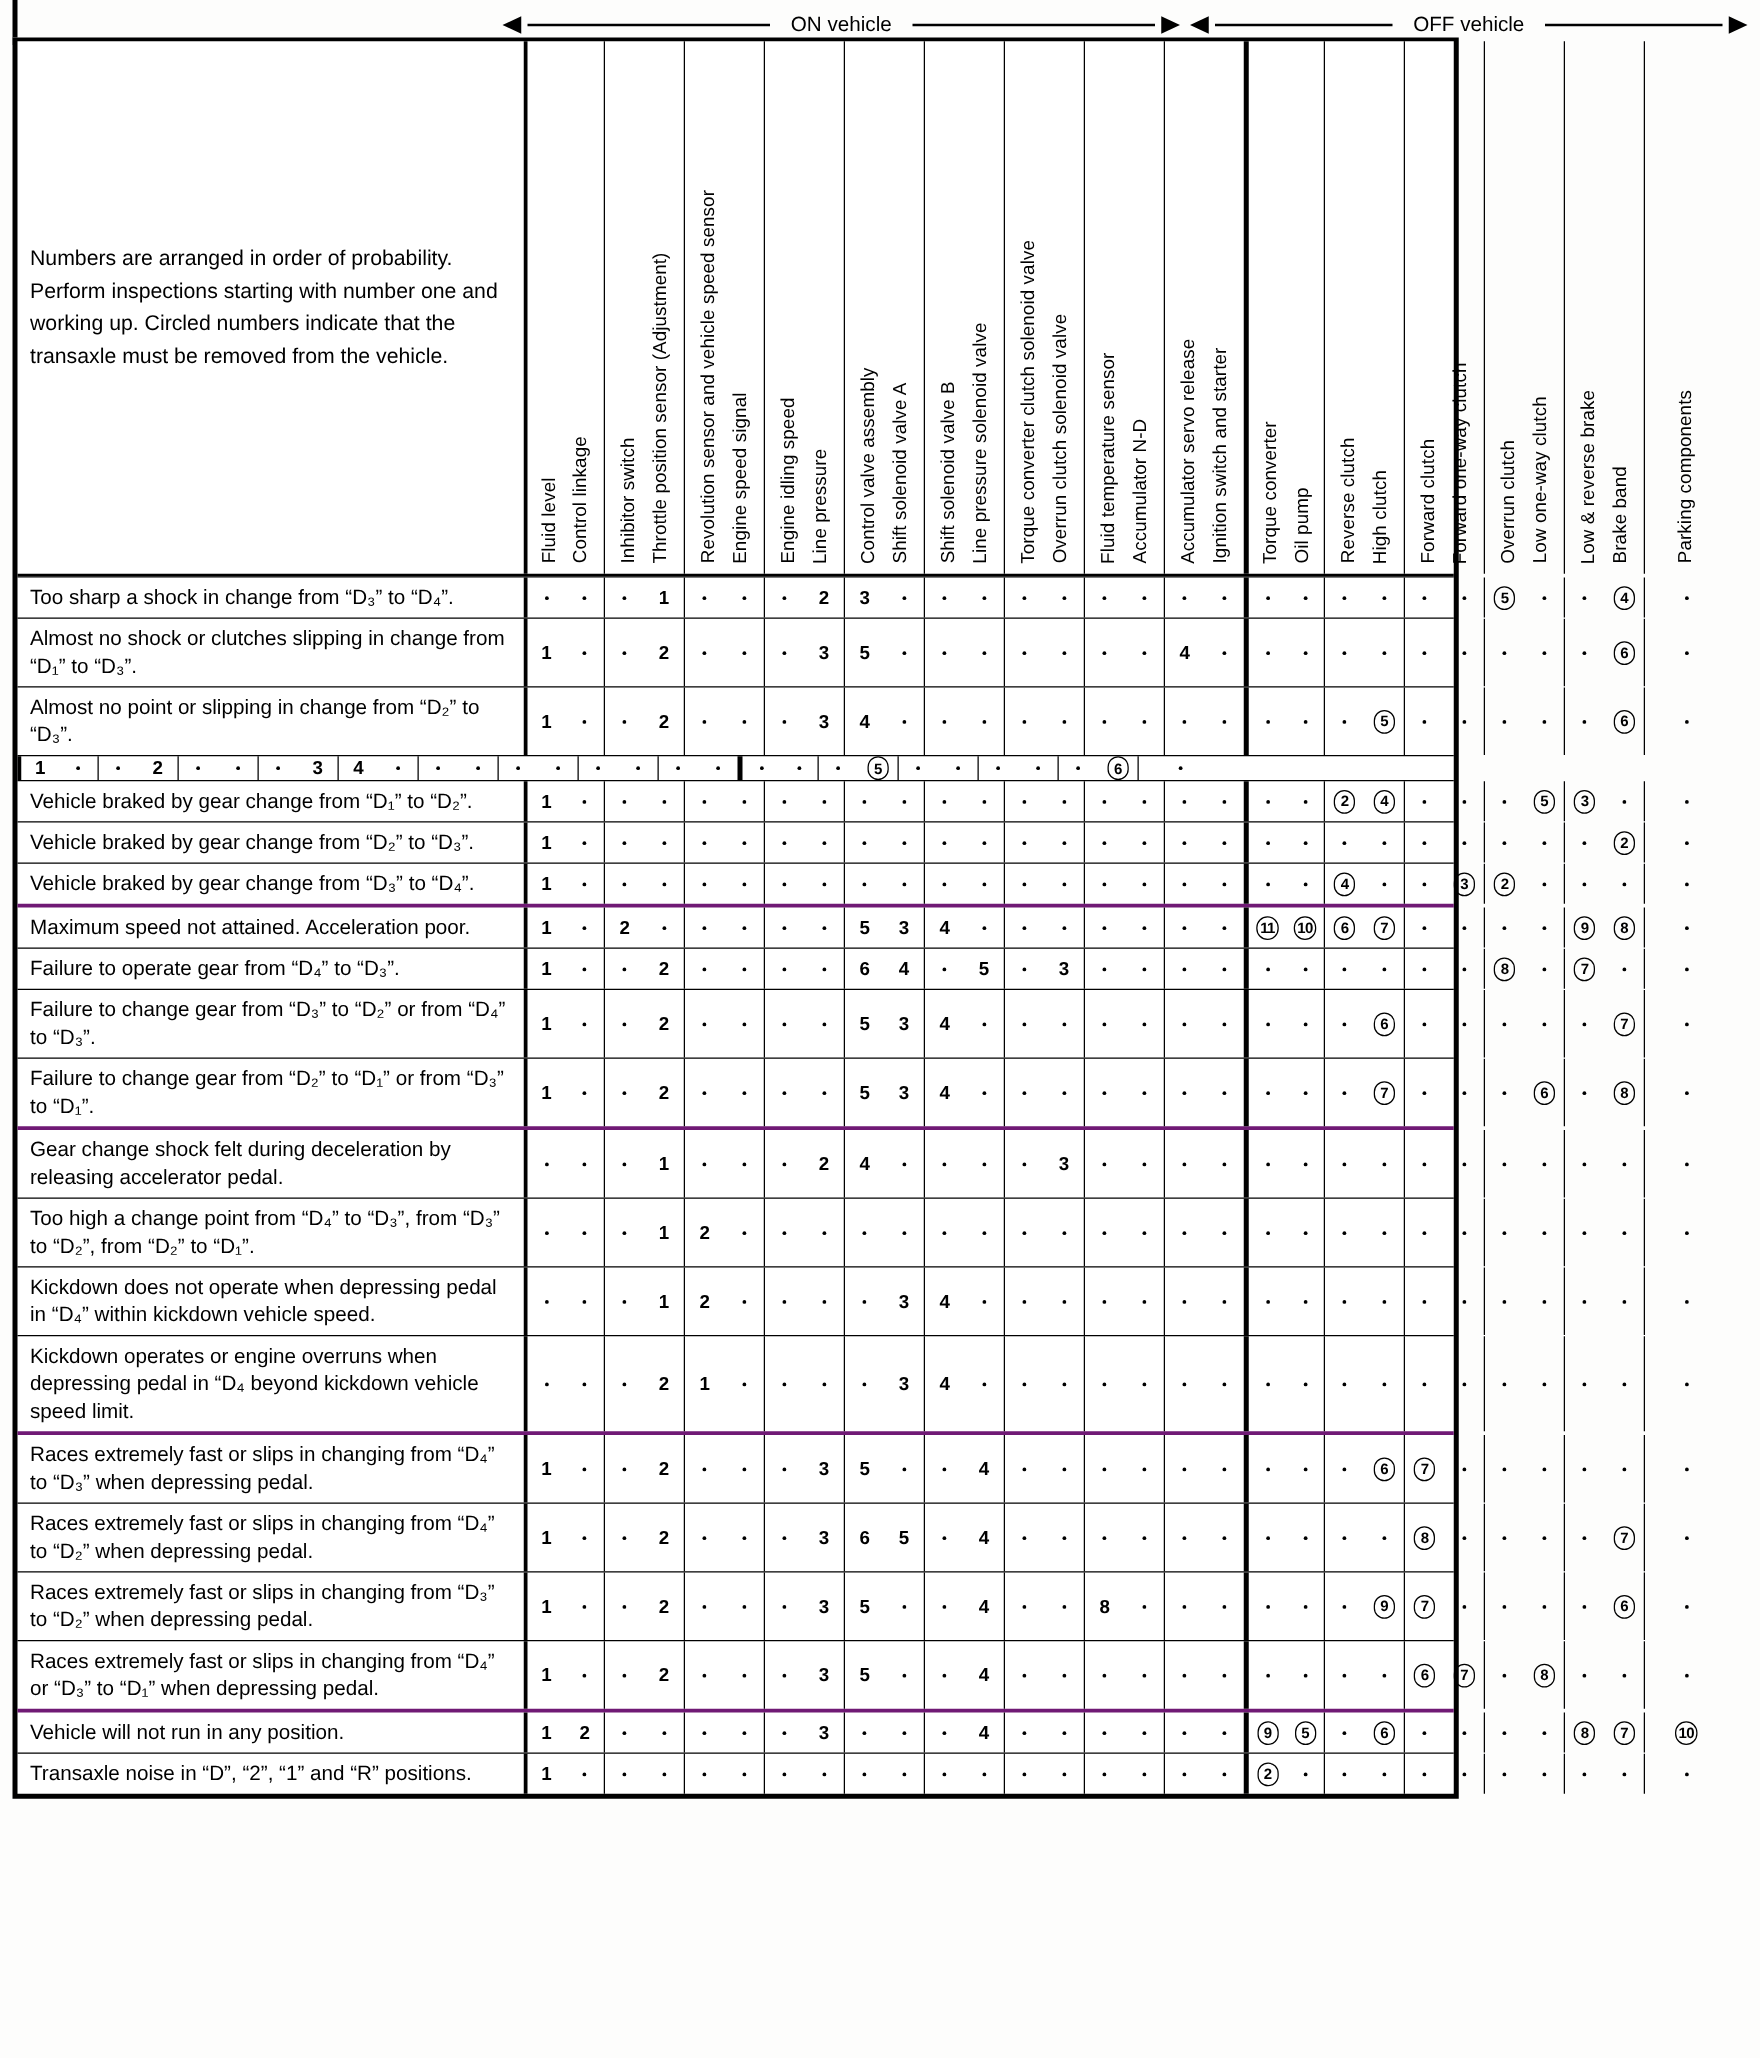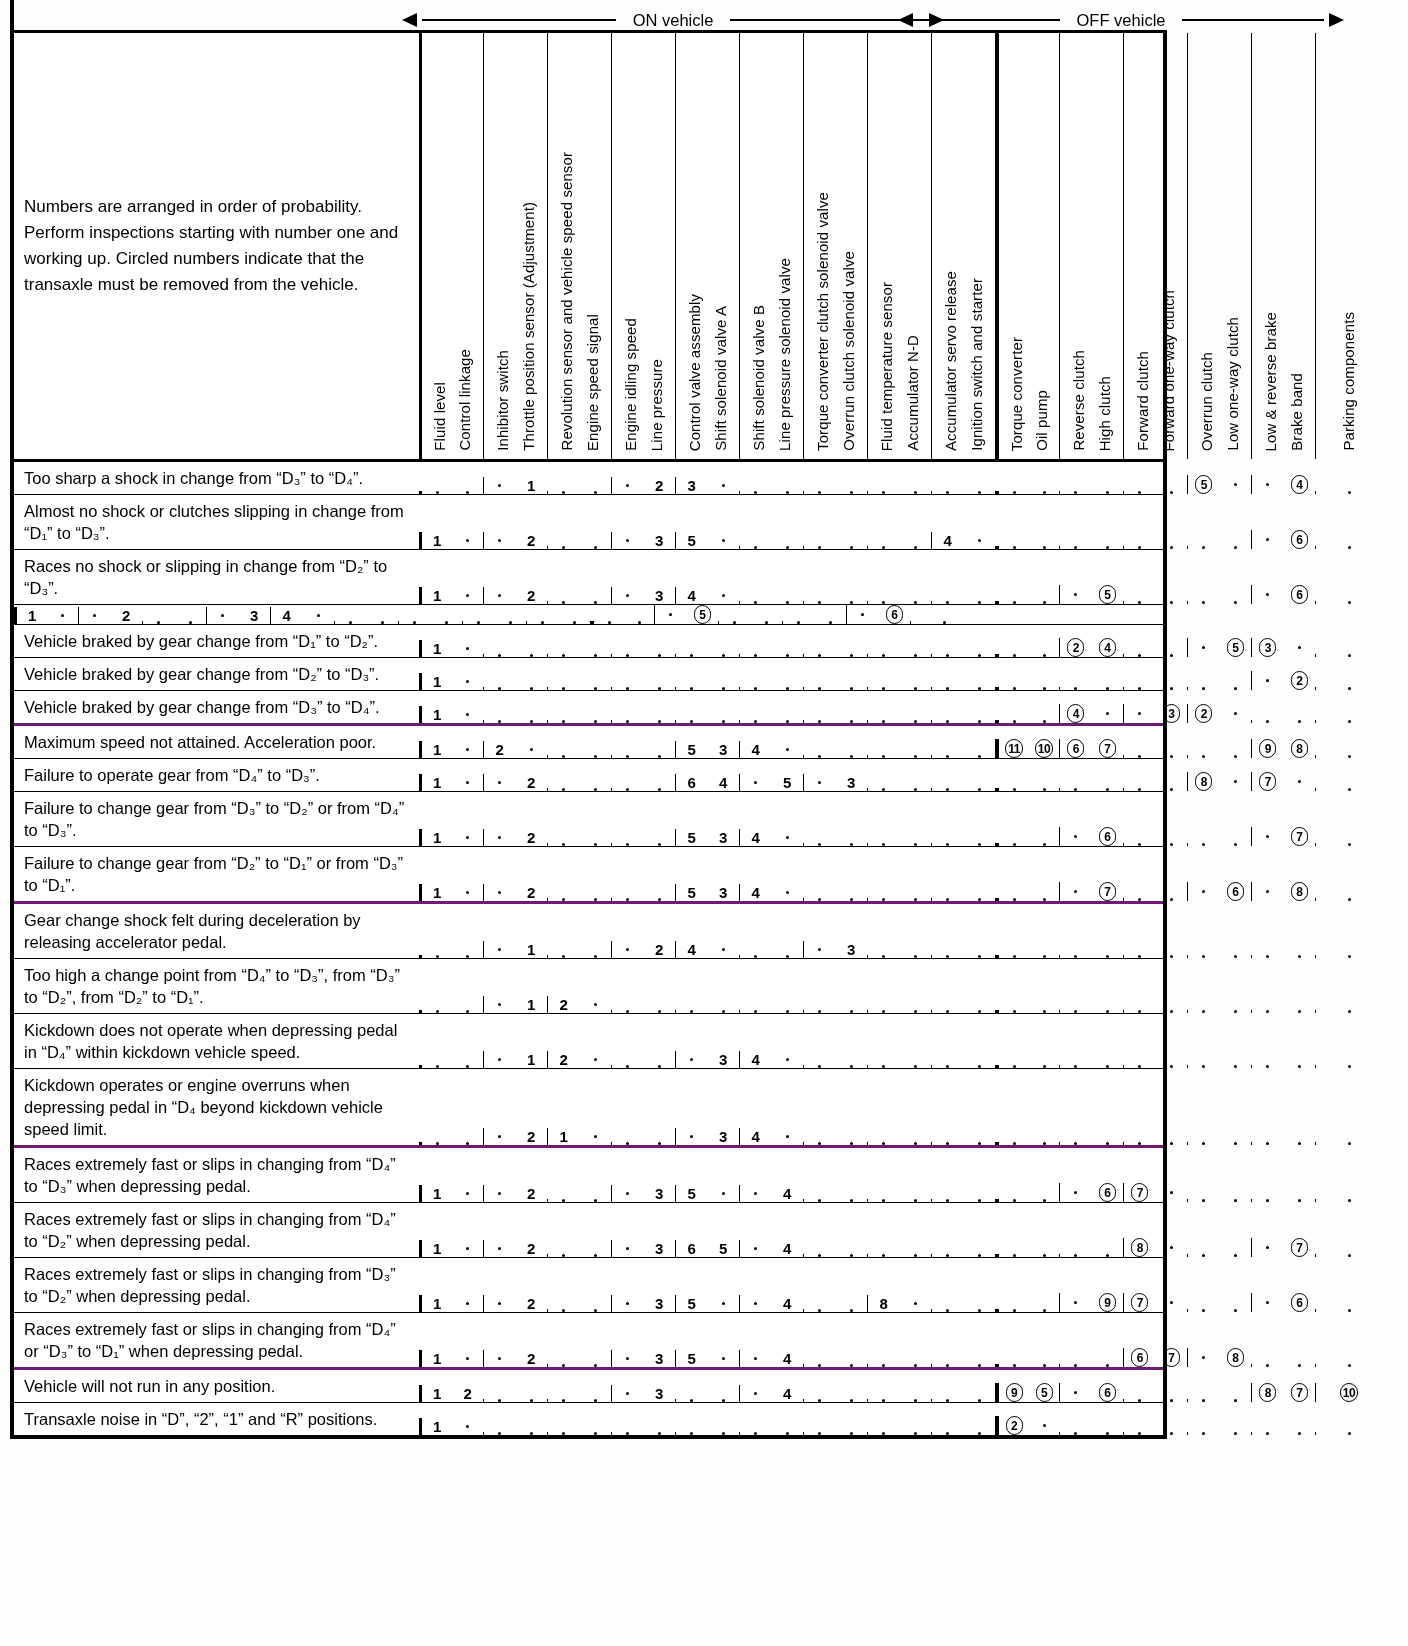--- a/index.html
+++ b/index.html
@@ -1,39 +1,39 @@
 <!DOCTYPE html>
 <html><head>
 <meta charset="utf-8">
 <style>
   html,body{margin:0;padding:0;background:#e8e8e8;}
   .page{position:relative;width:1408px;height:1646px;background:#fdfdfc;font-family:"Liberation Sans",sans-serif;color:#000;overflow:hidden;}
   
   .arrow{position:absolute;top:9px;height:22px;display:flex;align-items:center;}
   .arrow-on{left:402px;width:542px;}
-  .arrow-off{left:898px;width:446px;}
+  .arrow-off{left:952px;width:446px;}
   .tri{width:0;height:0;border-top:7px solid transparent;border-bottom:7px solid transparent;}
   .tri-l{border-right:15px solid #000;}
   .tri-r{border-left:15px solid #000;}
   .aline{flex:1;height:2px;background:#000;margin:0 5px;}
   .alabel{font-size:16.5px;padding:0 12px;white-space:nowrap;}
   .lefttab{position:absolute;left:10px;top:0;width:4px;height:36px;background:#000;}
   
   .tbl{position:absolute;left:10px;top:30px;width:1157px;background:#fff;border:4px solid #000;border-top-width:3px;box-sizing:border-box;}
   .hrow{display:flex;border-bottom:2.5px solid #000;}
   .sym{flex:0 0 405px;width:405px;box-sizing:border-box;padding:5px 8px 5px 10px;font-size:16.5px;line-height:22px;}
   .hsym{display:flex;align-items:center;}
   .hsym p{margin:0;font-size:17px;line-height:26px;}
   .grp{flex:0 0 64px;width:64px;box-sizing:border-box;border-left:1.5px solid #000;display:flex;}
   .grp.on-first{border-left:3px solid #000;}
   .grp.off-first{border-left:4.5px solid #000;}
   .grp.parking{flex:0 0 67px;width:67px;}
   .hgrp{height:426px;align-items:flex-end;justify-content:space-evenly;padding-bottom:8px;}
   .vlabel{writing-mode:vertical-rl;transform:rotate(180deg);font-size:15px;line-height:1.05;white-space:nowrap;letter-spacing:0.1px;}
-  .row{display:flex;border-top:1.4px solid #000;align-items:flex-end;}
+  .row{display:flex;border-top:1.4px solid #000;}
   .row.thick{border-top:3px solid #701a75;}
   .half{flex:1;display:flex;align-items:center;justify-content:center;}
   .num{font-size:15px;font-weight:bold;}
   .circ{min-width:17px;height:19px;padding:0 2px;border:1.8px solid #000;border-radius:11px;display:flex;align-items:center;justify-content:center;font-size:12px;font-weight:bold;letter-spacing:-0.5px;box-sizing:border-box;}
   .dot{width:3px;height:3px;background:#000;border-radius:50%;}
 </style>
 </head>
 <body>
 
 <div class="page">
@@ -356,21 +356,21 @@
               <span class="circ">6</span>
             </div>
           </div>
           <div class="grp parking">
             <div class="half">
               <span class="dot"></span>
             </div>
           </div>
         </div>
         <div class="row">
-          <div class="sym">Races no shock or slipping in change from “D₂” to “D₃”.</div>
+          <div class="sym">Almost no point or slipping in change from “D₂” to “D₃”.</div>
           <div class="grp on-first">
             <div class="half">
               <span class="num">1</span>
             </div>
             <div class="half">
               <span class="dot"></span>
             </div>
           </div>
           <div class="grp">
             <div class="half">

